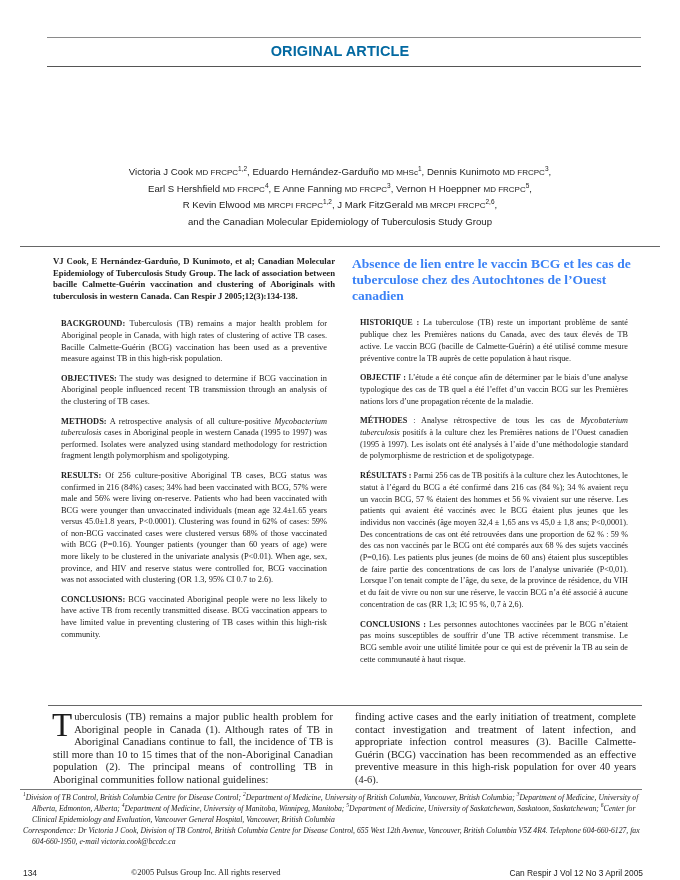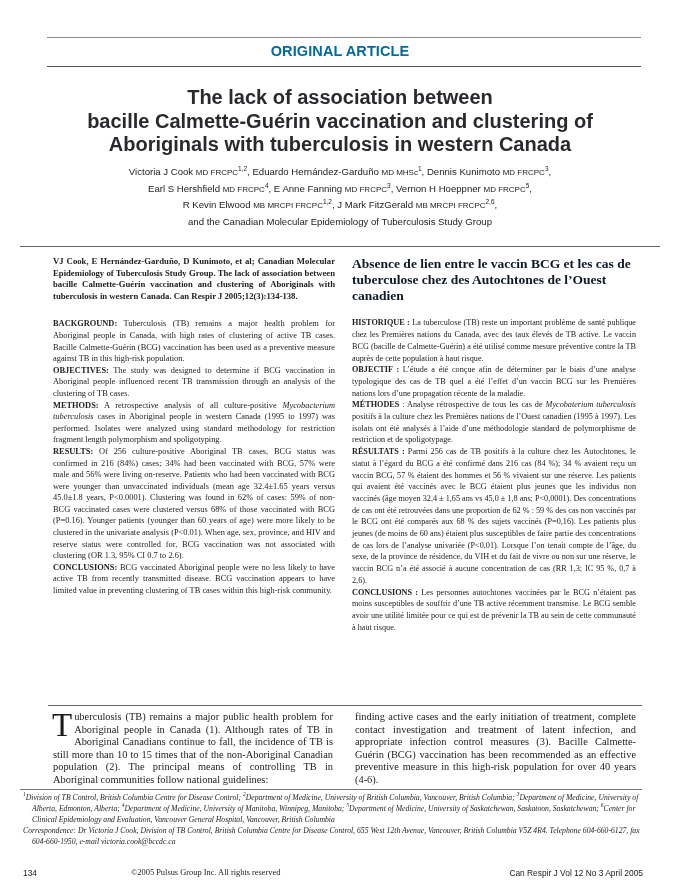--- a/index.html
+++ b/index.html
@@ -23,25 +23,25 @@
     .authors sup { font-size: 6.5px; line-height: 0; }
 
     .rule-authors { top: 246px; border-top: 1.2px solid #666; left: 20px; width: 640px; }
 
     .col-left { position: absolute; left: 53px; top: 256px; width: 282px;
       font-family: "Liberation Serif", serif; font-size: 8.4px; line-height: 11.6px; color: #222; }
     .col-right { position: absolute; left: 352px; top: 256px; width: 284px;
       font-family: "Liberation Serif", serif; font-size: 8.2px; line-height: 11.7px; color: #222; }
 
     .citation { font-weight: bold; text-align: justify; margin: 0 0 16px 0; font-size: 8.7px; line-height: 11.6px; }
-    .abs-p { text-align: justify; margin: 0; }
+    .abs-p { text-align: justify; margin: 8px; }
     .abs-p b { font-weight: bold; }
     .kw { margin-top: 12px; text-align: left; }
 
-    .fr-title { font-family: "Liberation Serif", serif; font-weight: bold; font-size: 13.5px; line-height: 15.8px; margin: 0 0 14px 0; color: #0f172a; }
+    .fr-title { font-family: "Liberation Serif", serif; font-weight: bold; font-size: 13.5px; line-height: 15.8px; margin: 0 0 14px 0; color: #3b82f6; }
 
     .rule-intro { top: 705px; left: 48px; width: 594px; border-top: 1.2px solid #666; }
 
     .intro-left { position: absolute; left: 53px; top: 711px; width: 280px;
       font-family: "Liberation Serif", serif; font-size: 10.4px; line-height: 12.6px; text-align: justify; color: #1c1c1c; }
     .intro-right { position: absolute; left: 355px; top: 711px; width: 281px;
       font-family: "Liberation Serif", serif; font-size: 10.4px; line-height: 12.6px; text-align: justify; color: #1c1c1c; }
     .dropcap { float: left; font-size: 33px; line-height: 26px; margin: 1px 2px 0 -1px; font-family: "Liberation Serif", serif; }
 
     .rule-foot { top: 789px; left: 20px; width: 622px; border-top: 1.2px solid #777; }
@@ -59,25 +59,20 @@
   </style>
 </head>
 <body>
 
 <div class="page">
 
   <div class="rule rule-top"></div>
   <div class="section-label">ORIGINAL ARTICLE</div>
   <div class="rule rule-mid"></div>
 
-  <div class="title">
-    <div>The lack of association between</div>
-    <div>bacille Calmette-Guérin vaccination and clustering of</div>
-    <div>Aboriginals with tuberculosis in western Canada</div>
-  </div>
 
   <div class="authors">
     <div>
       <span>Victoria J Cook</span>
       <span class="deg">MD FRCPC</span><sup>1,2</sup>,
       <span>Eduardo Hernández-Garduño</span>
       <span class="deg">MD MHSc</span><sup>1</sup>,
       <span>Dennis Kunimoto</span>
       <span class="deg">MD FRCPC</span><sup>3</sup>,
     </div>

